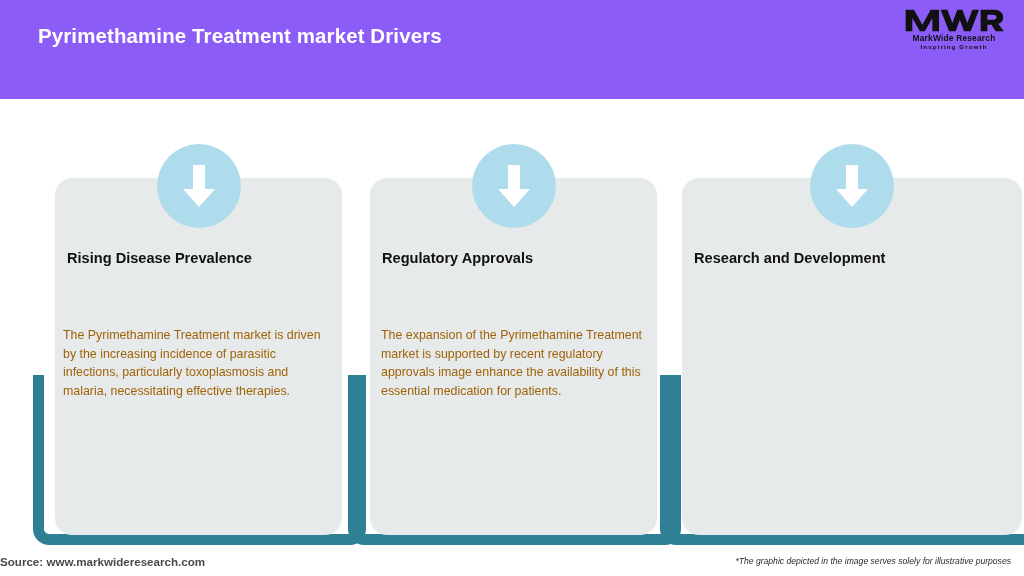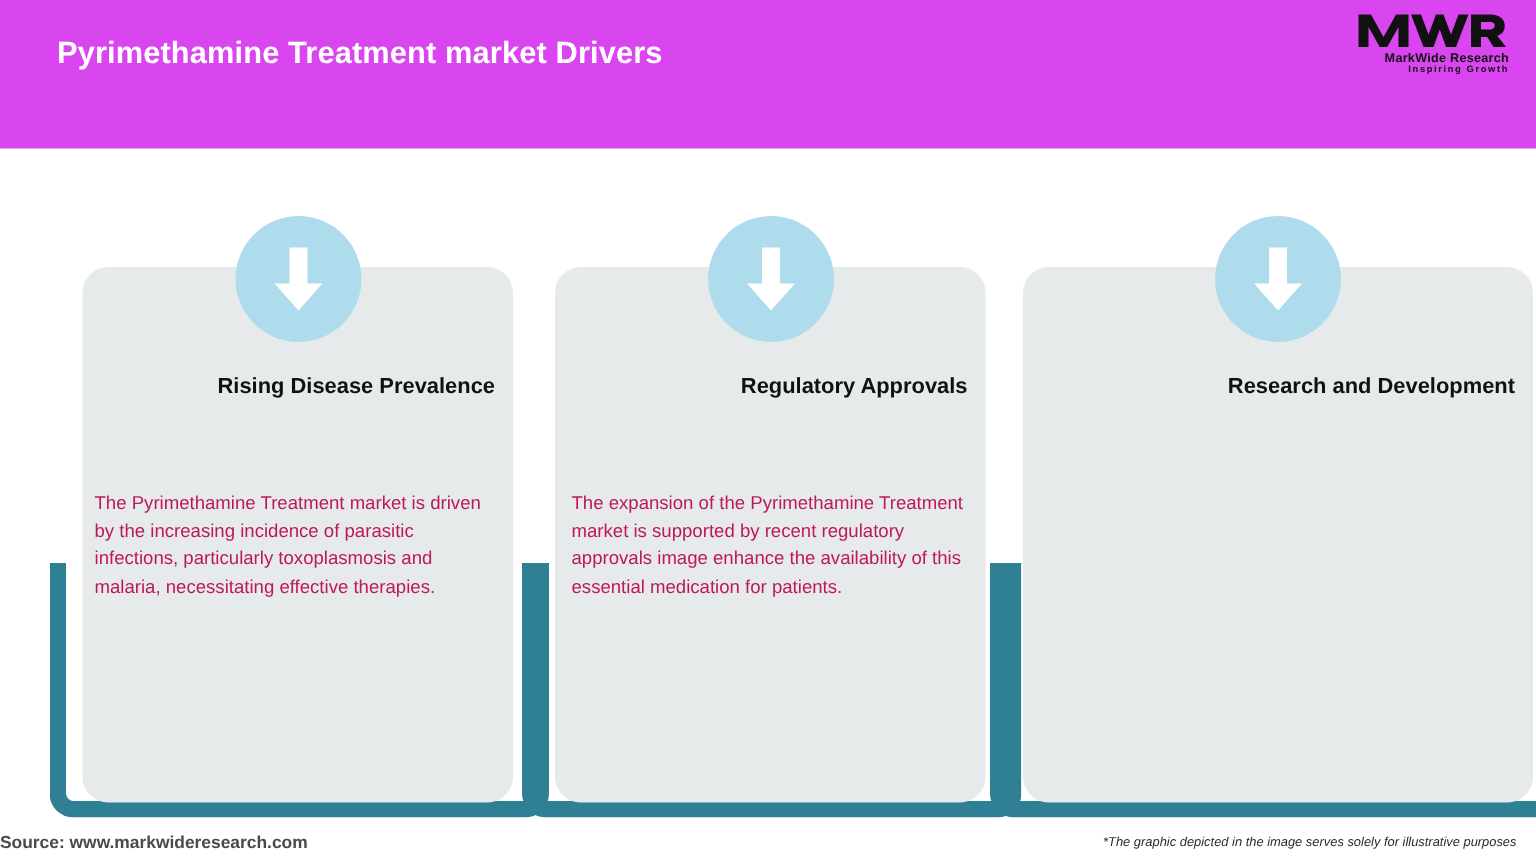--- a/index.html
+++ b/index.html
@@ -15,41 +15,41 @@
     position: relative;
   }
 
   
   .header {
     position: absolute;
     left: 0;
     top: 0;
     width: 1024px;
     height: 99px;
-    background: #d946ef;
+    background: #8b5cf6;
   }
   .header-title {
     position: absolute;
     left: 38px;
     top: 24px;
     font-size: 20.5px;
     font-weight: bold;
     color: #ffffff;
     letter-spacing: 0.1px;
     white-space: nowrap;
   }
 
   
   .logo {
     position: absolute;
     right: 18px;
     top: 8px;
     width: 104px;
     height: 46px;
-    text-align: right;
+    text-align: center;
   }
   .logo-mark {
     height: 25px;
     display: block;
     margin: 0 auto;
   }
   .logo-name {
     font-size: 8.4px;
     font-weight: bold;
     color: #111111;
@@ -118,35 +118,35 @@
     align-items: center;
     justify-content: center;
   }
   .card-icon svg { display: block; }
 
   .card-title {
     position: absolute;
     top: 72px;
     left: 12px;
     right: 12px;
-    text-align: right;
+    text-align: left;
     font-size: 14.6px;
     font-weight: bold;
     color: #111111;
     z-index: 4;
   }
 
   .card-body {
     position: absolute;
     top: 148px;
     left: 8px;
     right: 12px;
     font-size: 12.4px;
     line-height: 18.6px;
-    color: #be185d;
+    color: #a16207;
     text-align: left;
     z-index: 4;
   }
   .card-wrap.c0 .card-body { left: 8px; right: 16px; }
   .card-wrap.c1 .card-body { left: 11px; right: 14px; }
   .card-wrap.c2 .card-body { left: 13px; right: 10px; }
 
   
   .source {
     position: absolute;

